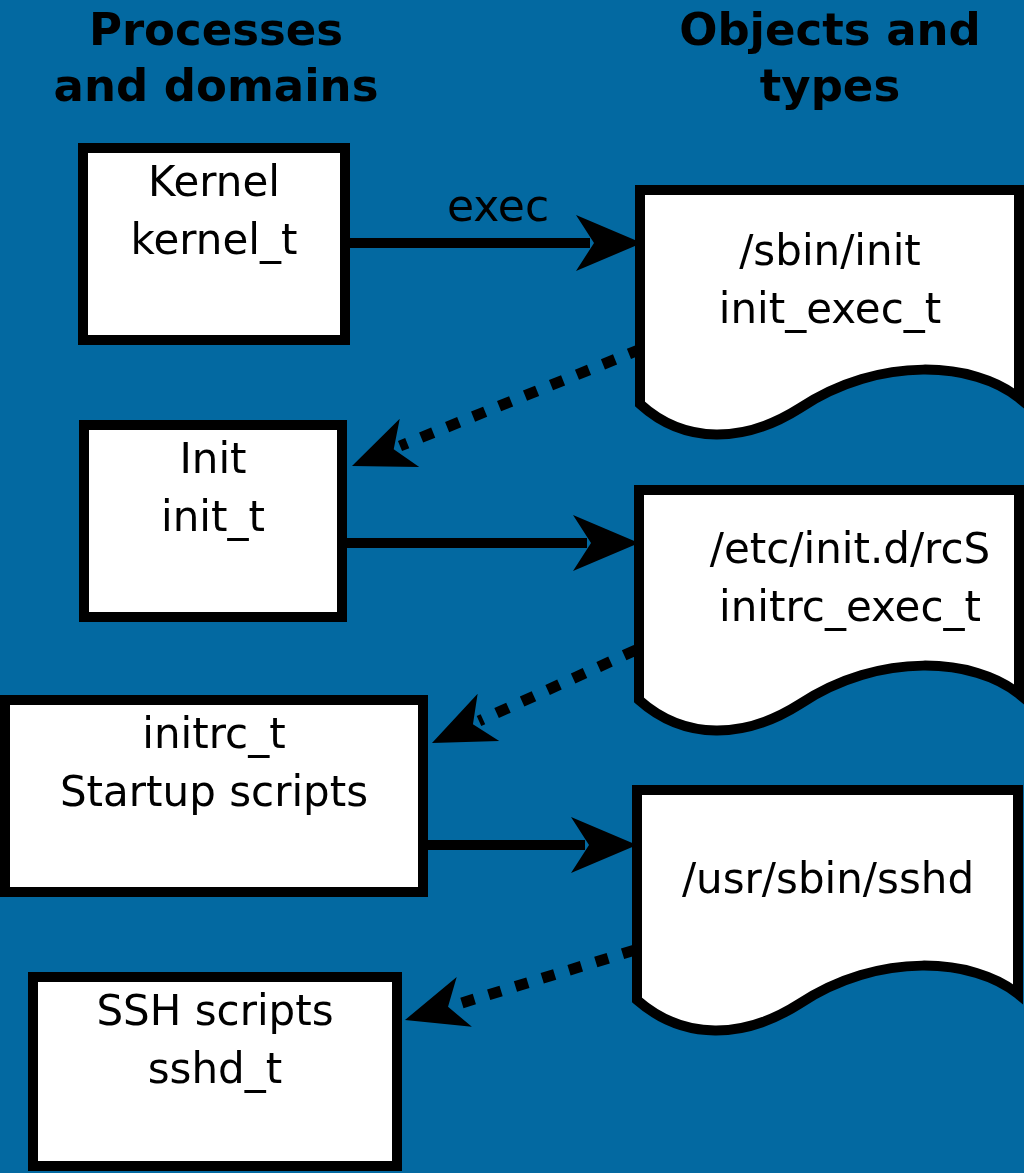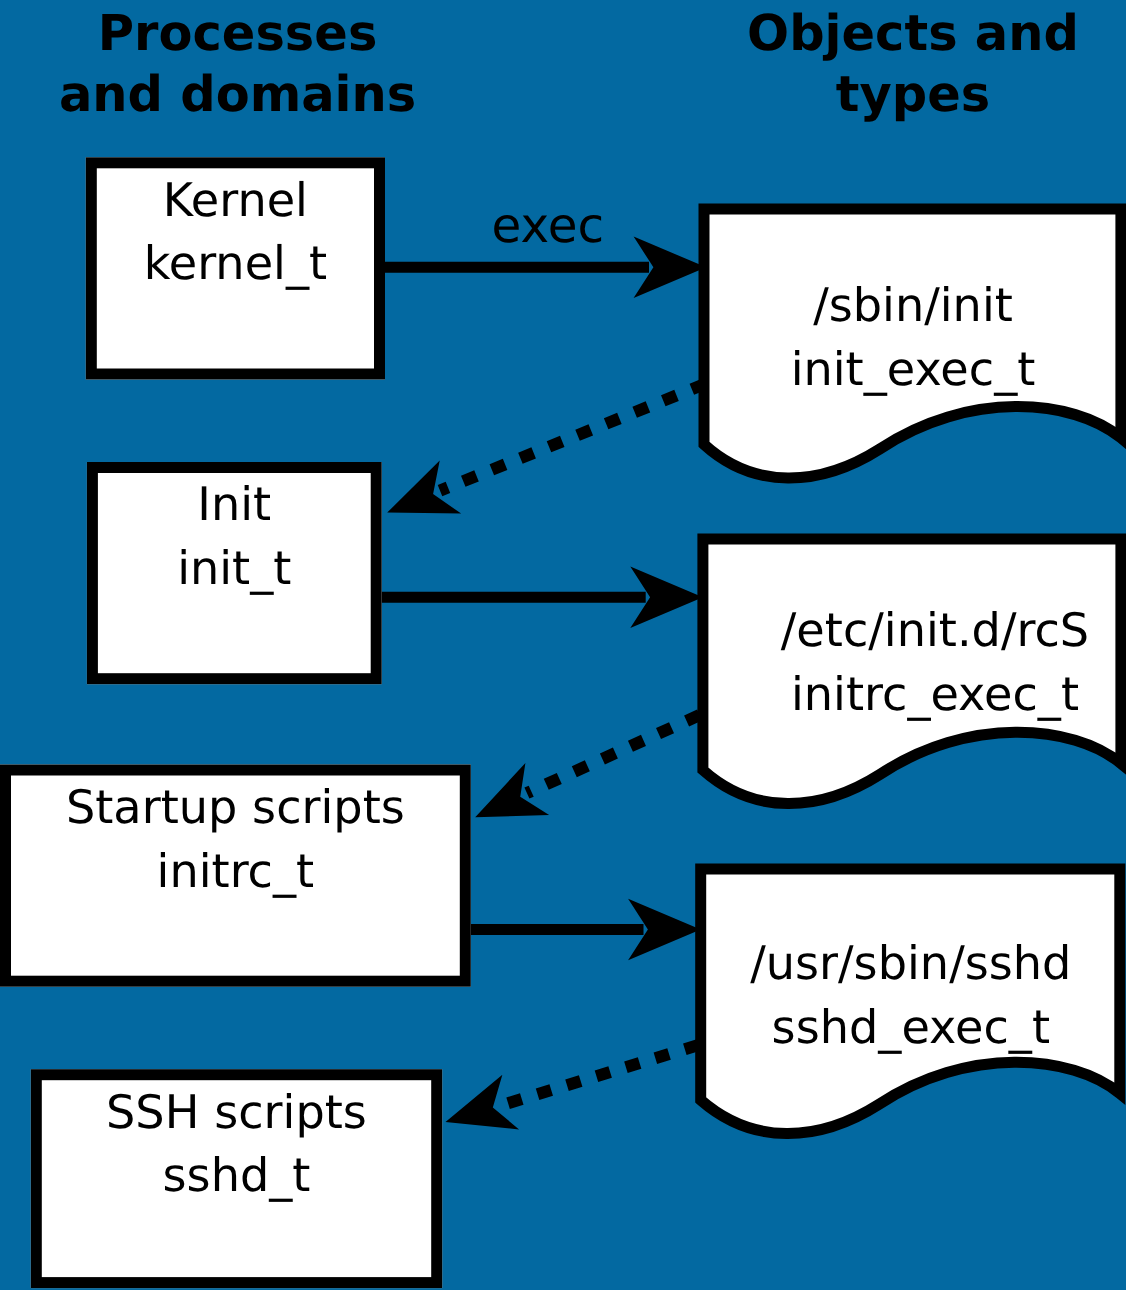--- a/index.html
+++ b/index.html
@@ -34,21 +34,21 @@
     text-align: center;
     font-size: 42px;
     line-height: 58px;
     white-space: nowrap;
   }
   .doclabel {
     position: absolute;
     display: flex;
     flex-direction: column;
     align-items: center;
-    justify-content: flex-end;
+    justify-content: center;
     text-align: center;
     font-size: 42px;
     line-height: 58px;
     white-space: nowrap;
     pointer-events: none;
   }
   .edge-label {
     position: absolute;
     text-align: center;
     font-size: 44px;
@@ -116,36 +116,35 @@
 
   <div class="pbox" id="box-kernel">
     <div>Kernel</div>
     <div>kernel_t</div>
   </div>
   <div class="pbox" id="box-init">
     <div>Init</div>
     <div>init_t</div>
   </div>
   <div class="pbox" id="box-initrc">
+    <div>initrc_t</div>
     <div>Startup scripts</div>
-    <div>initrc_t</div>
   </div>
   <div class="pbox" id="box-sshd">
     <div>SSH scripts</div>
     <div>sshd_t</div>
   </div>
 
   <div class="doclabel" id="doclabel-1">
     <div>/sbin/init</div>
     <div>init_exec_t</div>
   </div>
   <div class="doclabel" id="doclabel-2">
     <div>/etc/init.d/rcS</div>
     <div>initrc_exec_t</div>
   </div>
   <div class="doclabel" id="doclabel-3">
     <div>/usr/sbin/sshd</div>
-    <div>sshd_exec_t</div>
   </div>
 
   <div class="edge-label" id="exec-label">exec</div>
 
 </div>
 
 </body></html>

